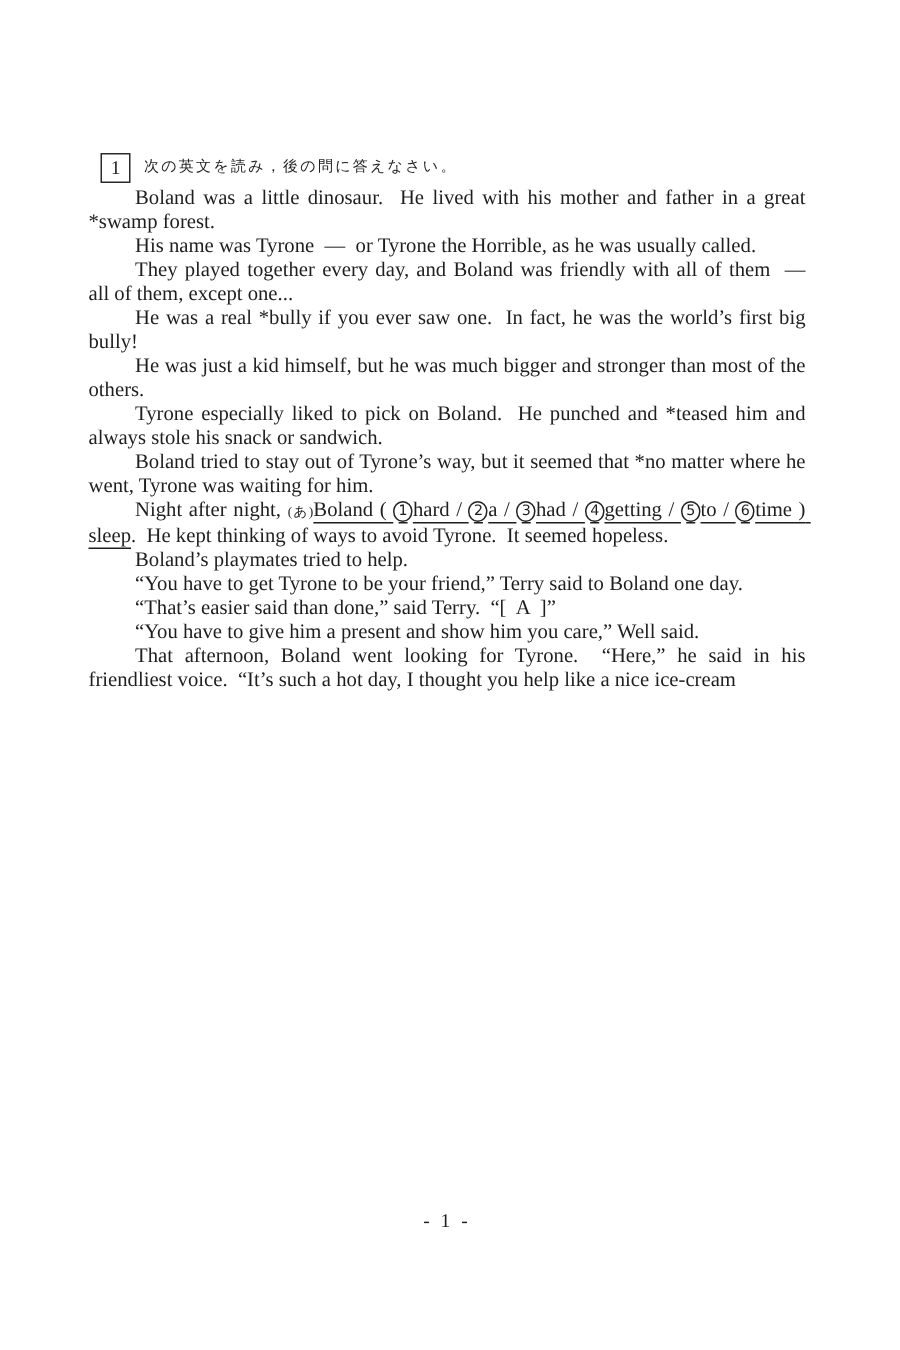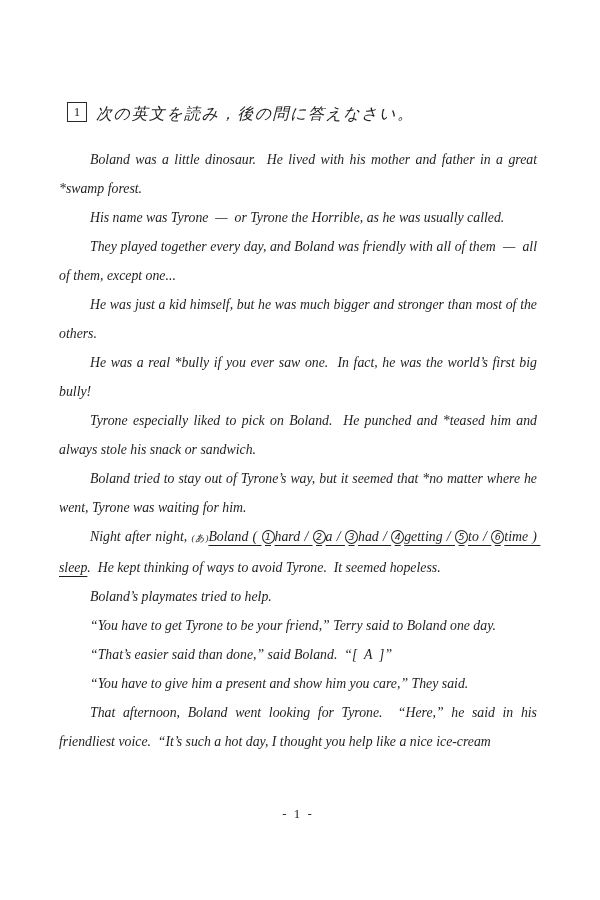--- a/index.html
+++ b/index.html
@@ -21,30 +21,28 @@
     box-sizing:border-box;
     width:20px;height:20px;
     border:1.3px solid #2a2a2a;
     display:flex;align-items:center;justify-content:center;
     font-size:13px;
     flex:0 0 auto;
   }
   .instruction{
     padding-top:2px;
     letter-spacing:1.5px;
-    font-size:16px;
+    font-size:10px;
     white-space:nowrap;
-    font-style:italic;
   }
   .passage{
-    position:absolute;top:145px;left:59px;width:478px;
+    position:absolute;top:124px;left:59px;width:478px;
     font-size:13.8px;
-    line-height:29px;
+    line-height:16px;
     text-align:justify;
-    font-style:italic;
   }
   p.para{
     margin:0;
     text-indent:31px;
     white-space:pre-wrap;
   }
   .u{
     text-decoration:underline;
     text-underline-offset:3.5px;
     text-decoration-thickness:0.9px;
@@ -78,27 +76,27 @@
     <div class="qbox">
       <span>1</span>
     </div>
     <div class="instruction">次の英文を読み，後の問に答えなさい。</div>
   </div>
 
   <div class="passage">
       <p class="para"><span>Boland was a little dinosaur.  He lived with his mother and father in a great *swamp forest.</span></p>
       <p class="para"><span>His name was Tyrone  —  or Tyrone the Horrible, as he was usually called.</span></p>
       <p class="para"><span>They played together every day, and Boland was friendly with all of them  —  all of them, except one...</span></p>
+      <p class="para"><span>He was a real *bully if you ever saw one.  In fact, he was the world’s first big bully!</span></p>
       <p class="para"><span>He was just a kid himself, but he was much bigger and stronger than most of the others.</span></p>
-      <p class="para"><span>He was a real *bully if you ever saw one.  In fact, he was the world’s first big bully!</span></p>
       <p class="para"><span>Tyrone especially liked to pick on Boland.  He punched and *teased him and always stole his snack or sandwich.</span></p>
       <p class="para"><span>Boland tried to stay out of Tyrone’s way, but it seemed that *no matter where he went, Tyrone was waiting for him.</span></p>
       <p class="para"><span>Night after night, </span><span class="small-marker">(あ)</span><span class="u"><span>Boland ( </span><span class="circle">1</span><span>hard / </span><span class="circle">2</span><span>a / </span><span class="circle">3</span><span>had / </span><span class="circle">4</span><span>getting / </span><span class="circle">5</span><span>to / </span><span class="circle">6</span><span>time ) sleep</span></span><span>.  He kept thinking of ways to avoid Tyrone.  It seemed hopeless.</span></p>
       <p class="para"><span>Boland’s playmates tried to help.</span></p>
       <p class="para"><span>“You have to get Tyrone to be your friend,” Terry said to Boland one day.</span></p>
-      <p class="para"><span>“That’s easier said than done,” said Boland.  “[  A  ]”</span></p>
-      <p class="para"><span>“You have to give him a present and show him you care,” They said.</span></p>
+      <p class="para"><span>“That’s easier said than done,” said Terry.  “[  A  ]”</span></p>
+      <p class="para"><span>“You have to give him a present and show him you care,” Well said.</span></p>
       <p class="para"><span>That afternoon, Boland went looking for Tyrone.  “Here,” he said in his friendliest voice.  “It’s such a hot day, I thought you help like a nice ice-cream</span></p>
     </div>
 
   <div class="footer">- 1 -</div>
 
 </div>
 
 </body></html>

